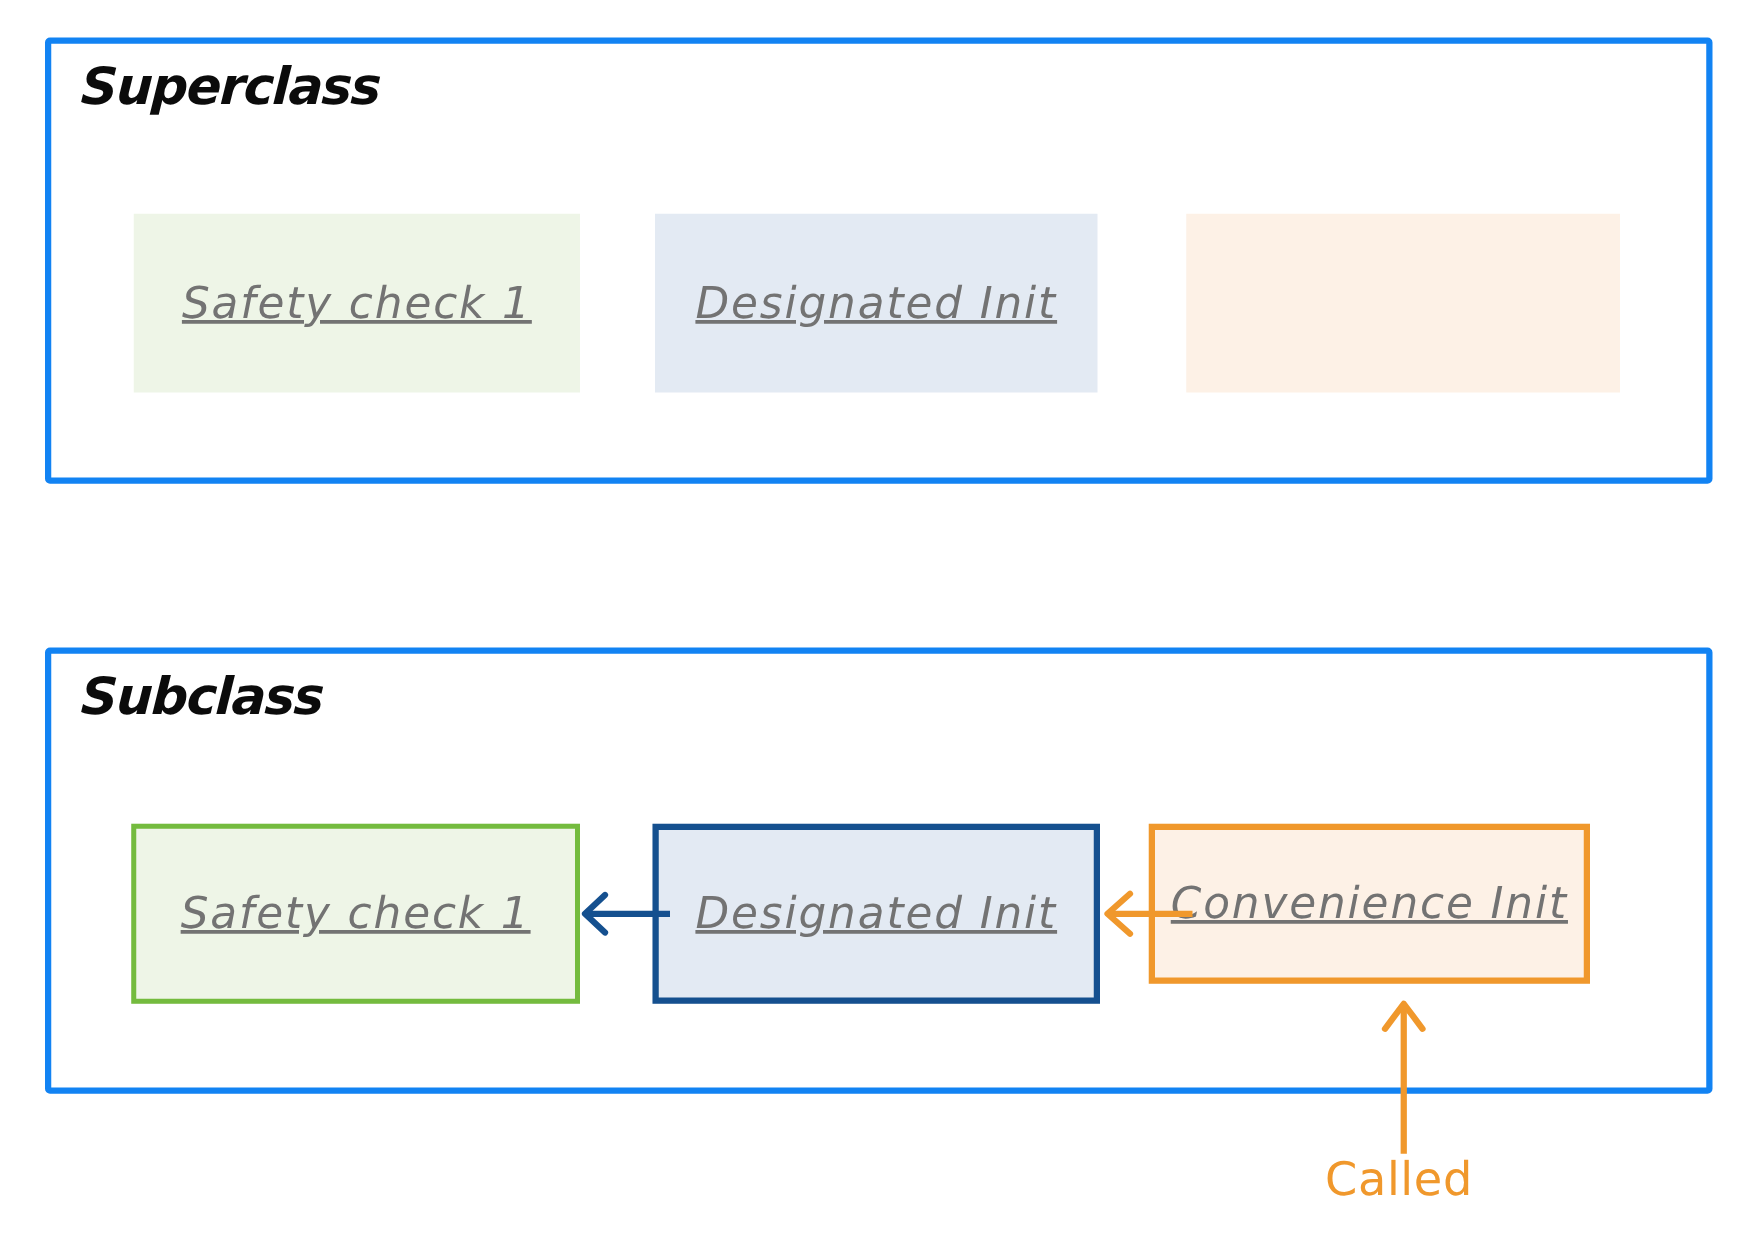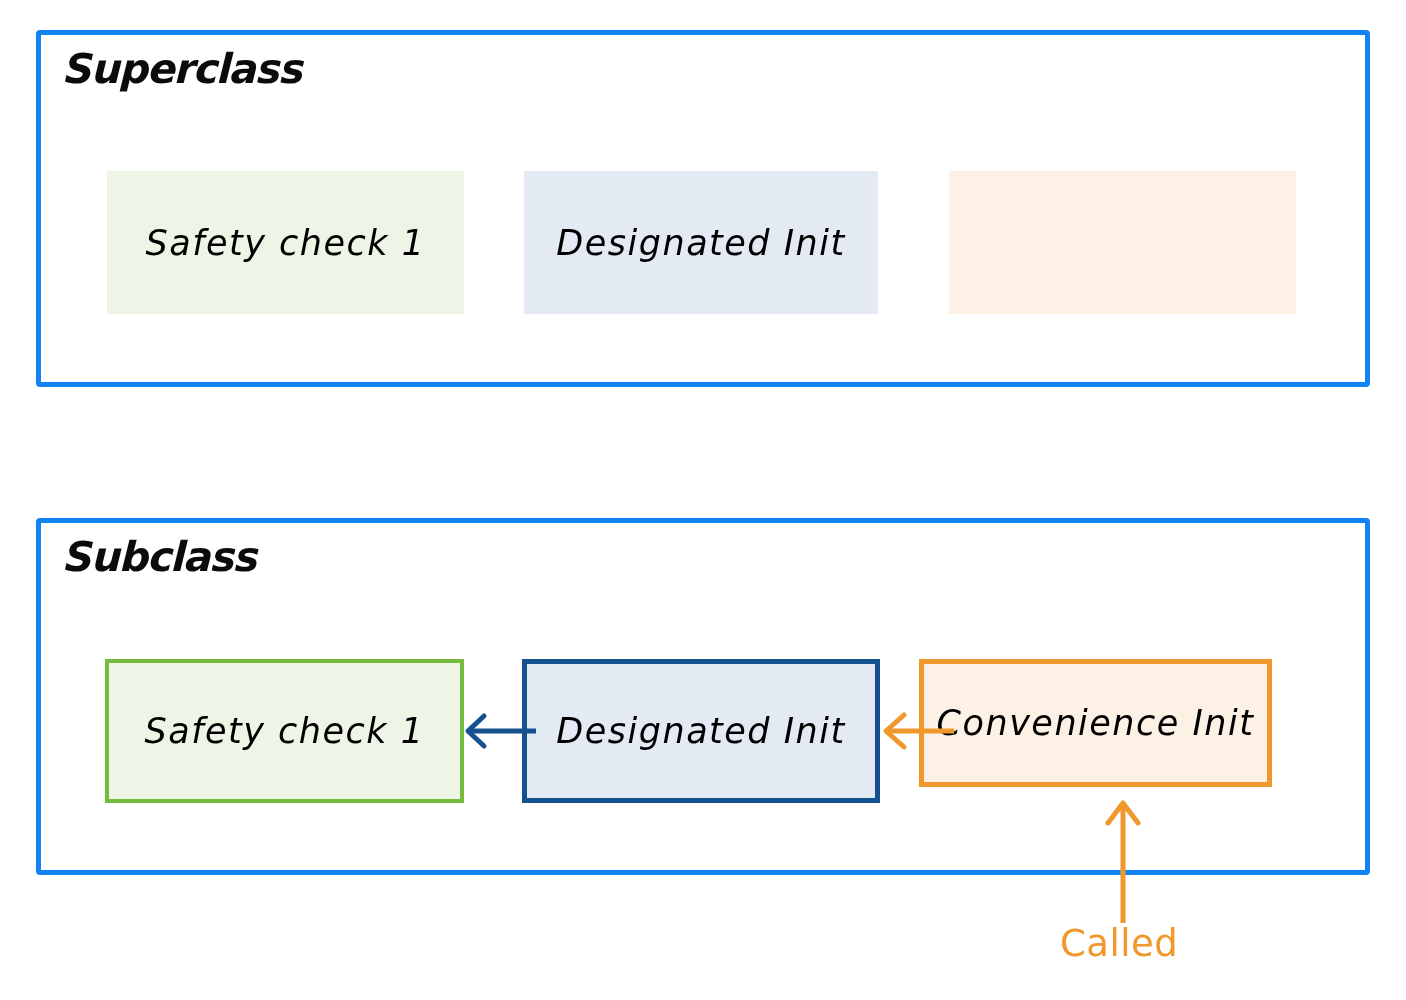--- a/index.html
+++ b/index.html
@@ -61,23 +61,24 @@
     position: absolute;
     box-sizing: border-box;
     display: flex;
     align-items: center;
     justify-content: center;
     font-family: "DejaVu Sans", sans-serif;
     font-size: 35px;
     font-weight: 400;
     font-style: italic;
     letter-spacing: 1.5px;
-    color: #000000;
+    color: #737373;
     white-space: nowrap;
     text-align: center;
+    text-decoration: underline;
   }
 
   
   #sup-safety {
     left: 107px;
     top: 171px;
     width: 357px;
     height: 143px;
     background: #eef5e7;
     border: none;

